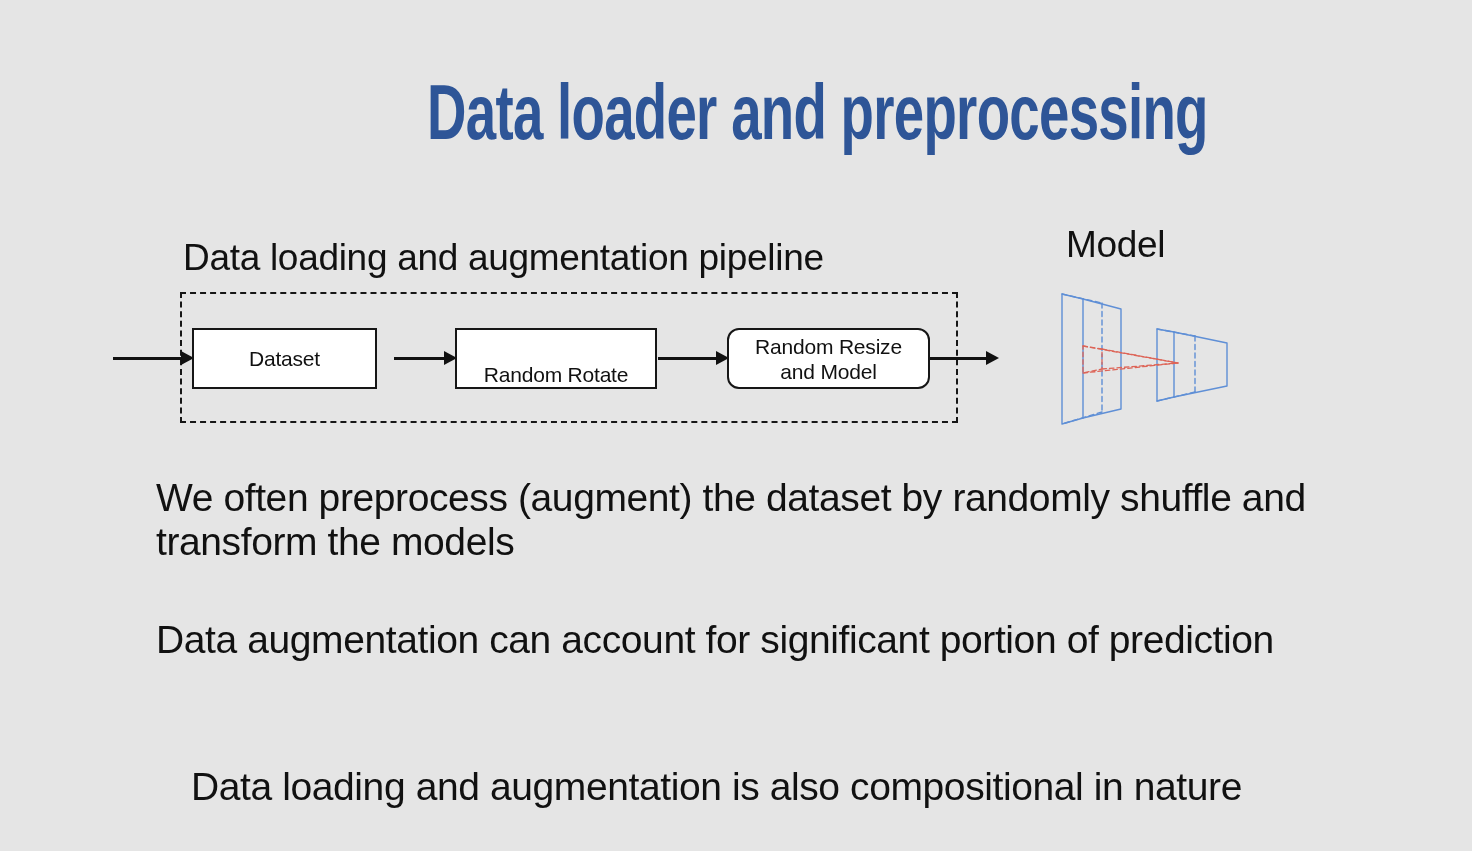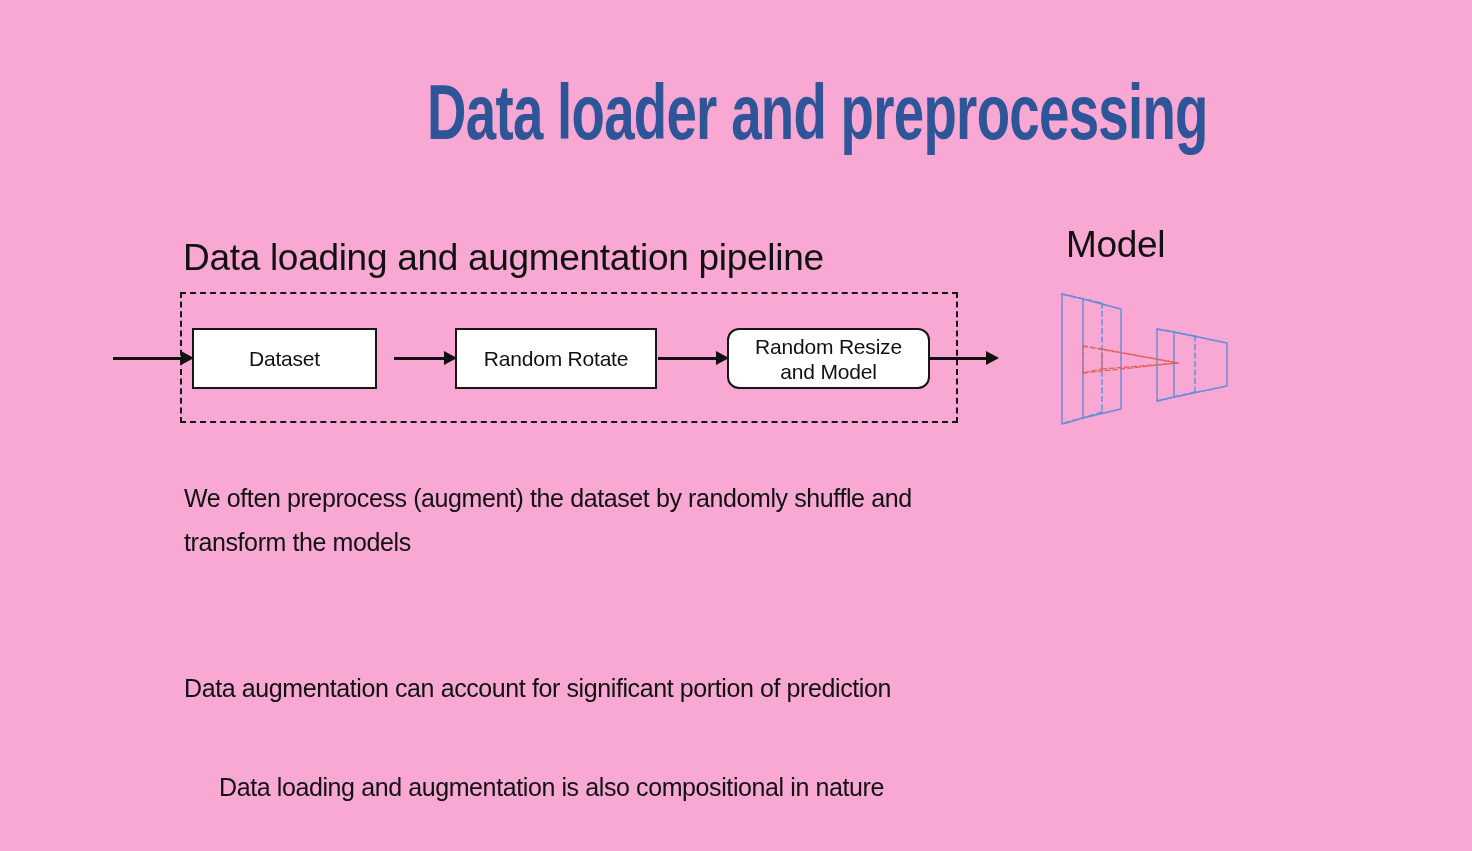--- a/index.html
+++ b/index.html
@@ -4,21 +4,21 @@
 <style>
   :root{
     --color-title_blue:#2e5597;
     --color-model_blue:#5f8fd6;
     --color-model_red:#dd6457;
     --color-text:#111111;
   }
   *{margin:0;padding:0;box-sizing:border-box;}
   html,body{background:#ffffff;}
   body{font-family:"Liberation Sans","DejaVu Sans",sans-serif;color:var(--color-text);}
-  .slide{position:relative;width:1472px;height:851px;background:#f9a8d4;overflow:hidden;}
+  .slide{position:relative;width:1472px;height:851px;background:#e5e5e5;overflow:hidden;}
 
   
   .title{
     position:absolute;left:427px;top:72px;
     font-size:78px;font-weight:bold;line-height:1.05;
     color:var(--color-title_blue);
     white-space:nowrap;letter-spacing:-1px;
     transform:scaleX(0.70);transform-origin:left top;
   }
 
@@ -38,21 +38,21 @@
 
   
   .flow-box{
     position:absolute;top:328px;height:61px;
     border:2.5px solid #161616;background:#ffffff;
     display:flex;flex-direction:column;align-items:center;justify-content:center;
     font-size:21px;line-height:25px;text-align:center;letter-spacing:-0.2px;
     z-index:2;
   }
   .flow-box-1{left:192px;width:185px;}
-  .flow-box-2{left:455px;width:202px;}
+  .flow-box-2{left:455px;width:202px;justify-content:flex-end;}
   .flow-box-3{left:727px;width:203px;border-radius:12px;}
 
   
   .arrow{position:absolute;top:351px;height:14px;z-index:1;}
   .arrow .shaft{position:absolute;left:0;top:5.5px;height:3px;background:#111;}
   .arrow .head{
     position:absolute;right:0;top:0;width:0;height:0;
     border-left:13px solid #111;border-top:7px solid transparent;border-bottom:7px solid transparent;
   }
   .arrow-1{left:113px;width:81px;}
@@ -66,26 +66,26 @@
 
   
   .model-figure{position:absolute;left:1050px;top:285px;width:190px;height:150px;}
   .model-figure path{fill:none;stroke-linejoin:round;stroke-linecap:round;}
   .mblue{stroke:var(--color-model_blue);stroke-width:1.4;}
   .mblue-dash{stroke:var(--color-model_blue);stroke-width:1.4;stroke-dasharray:5 3.5;}
   .mred-dash{stroke:var(--color-model_red);stroke-width:1.3;stroke-dasharray:4.5 3;}
 
   
   .para{
-    position:absolute;left:184px;
-    font-size:25px;line-height:44px;letter-spacing:-0.4px;color:var(--color-text);
+    position:absolute;left:156px;
+    font-size:39px;line-height:44px;letter-spacing:-0.4px;color:var(--color-text);
     white-space:nowrap;
   }
   .para-1{top:476px;}
-  .para-2{top:618px;margin-top:48px;}
+  .para-2{top:618px;}
   .para-3{top:765px;margin-left:35px;}
 </style>
 </head>
 <body>
 
 <div class="slide">
 
   <h1 class="title">Data loader and preprocessing</h1>
 
   <div class="section-label pipeline-label">Data loading and augmentation pipeline</div>

